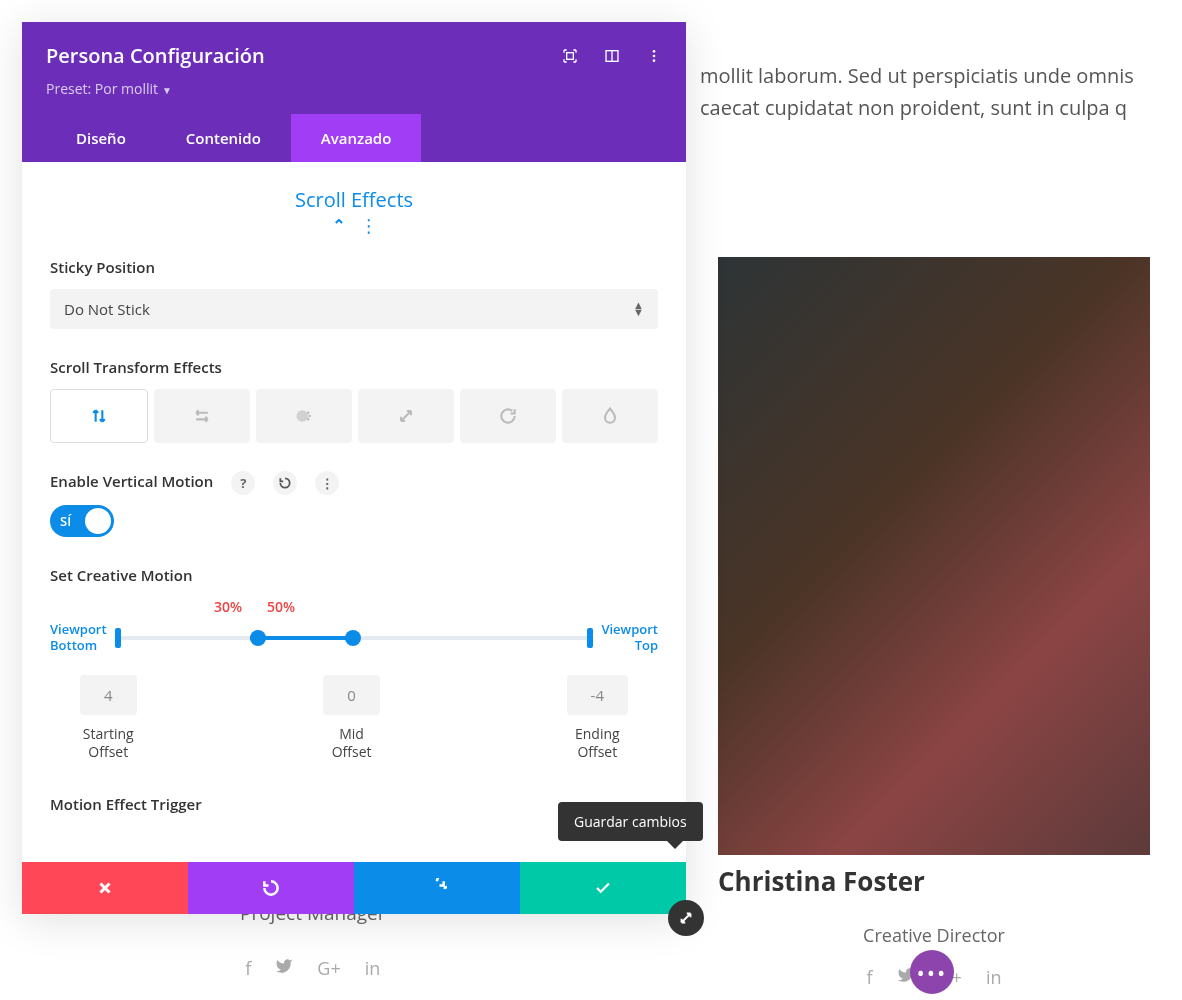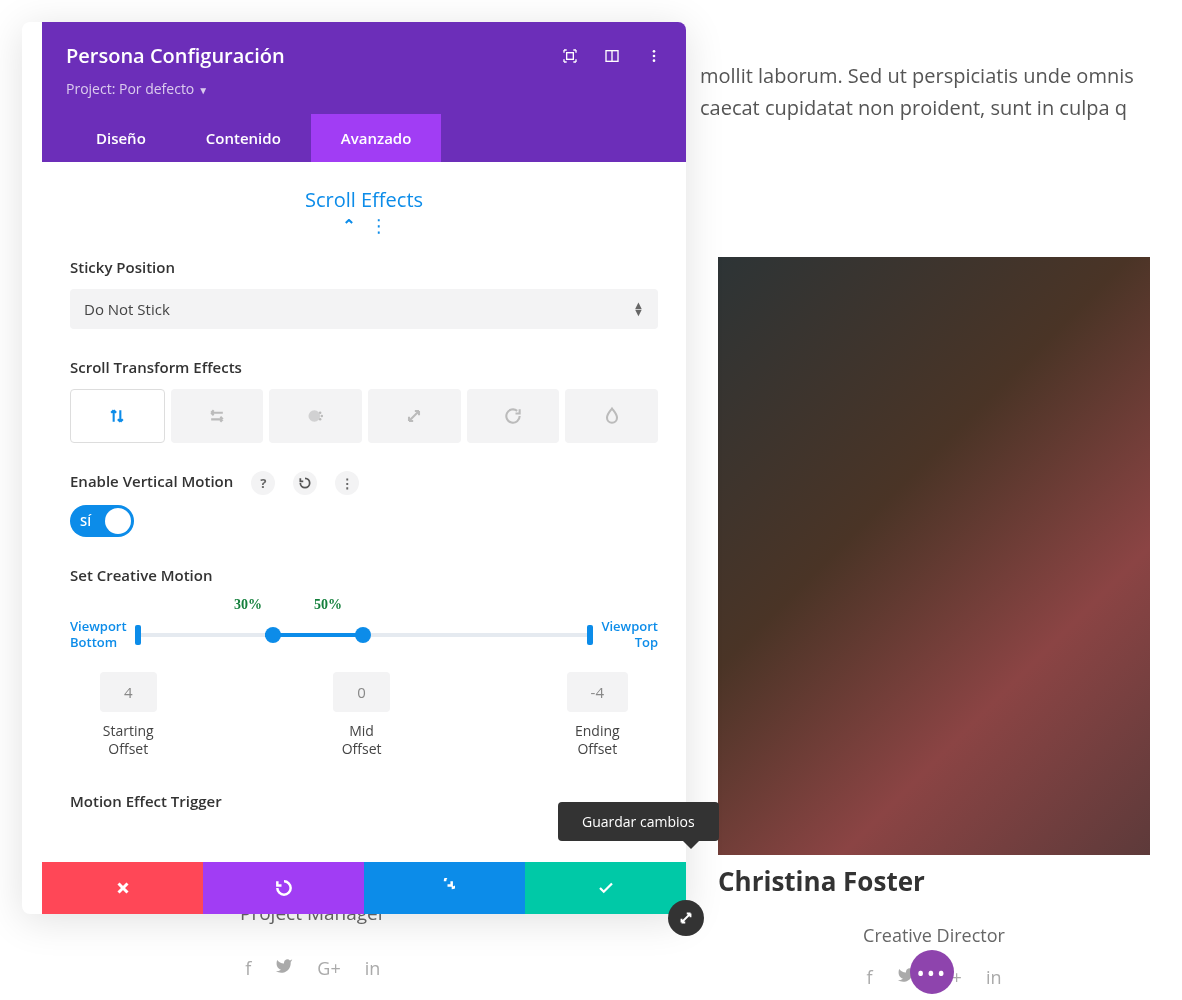--- a/index.html
+++ b/index.html
@@ -13,21 +13,21 @@
 .person-name { font-size: 26px; font-weight: 700; color: #333; margin-top: 8px; }
 .person-role { font-size: 18px; color: #666; text-align: center; margin-top: 24px; }
 .social-row { display: flex; justify-content: center; gap: 24px; margin-top: 18px; }
 .social-icon { color: #aaa; font-size: 18px; }
 
 .left-person { position: absolute; top: 900px; left: 240px; text-align: center; }
 .left-role { font-size: 19px; color: #666; }
 .left-social { display: flex; justify-content: center; gap: 24px; margin-top: 30px; }
 
 
-.modal { position: absolute; top: 22px; left: 22px; width: 664px; background: #fff; border-radius: 8px; box-shadow: 0 6px 40px rgba(0,0,0,0.12); overflow: hidden; padding-left: 20px; }
+.modal { position: absolute; top: 22px; left: 22px; width: 664px; background: #fff; border-radius: 0; box-shadow: 0 6px 40px rgba(0,0,0,0.12); overflow: hidden; }
 .modal-header { background: #6c2eb9; padding: 20px 24px 0; color: #fff; }
 .hdr-row { display: flex; align-items: center; justify-content: space-between; }
 .hdr-title { font-size: 20px; font-weight: 600; }
 .hdr-icons { display: flex; gap: 26px; align-items: center; }
 .hdr-icon { width: 16px; height: 16px; cursor: pointer; }
 .preset-row { font-size: 14px; color: rgba(255,255,255,0.75); margin-top: 10px; padding-bottom: 16px; }
 .preset-caret { font-size: 10px; margin-left: 4px; }
 
 .tabs { display: flex; }
 .tab { flex: 0 0 auto; padding: 14px 30px; font-size: 15px; font-weight: 600; color: #fff; cursor: pointer; }
@@ -51,42 +51,42 @@
 .eff-tab svg { width: 20px; height: 20px; }
 
 .label-row { display: flex; align-items: flex-start; gap: 18px; margin-top: 28px; }
 .help-circ { width: 24px; height: 24px; border-radius: 50%; background: #f3f3f4; display: flex; align-items: center; justify-content: center; font-size: 13px; font-weight: 700; color: #666; cursor: pointer; }
 
 .toggle { width: 64px; height: 32px; background: #0c8ce9; border-radius: 16px; position: relative; margin-top: 10px; cursor: pointer; }
 .toggle-label { position: absolute; left: 10px; top: 7px; color: #fff; font-size: 13px; font-weight: 600; }
 .toggle-knob { position: absolute; right: 3px; top: 3px; width: 26px; height: 26px; background: #fff; border-radius: 13px; }
 
 .slider-block { margin-top: 28px; }
-.slider-pct { display: flex; gap: 52px; margin-left: 164px; font-size: 14px; font-weight: 600; color: #15803d; font-family: Liberation Serif, serif; }
+.slider-pct { display: flex; gap: 25px; margin-left: 164px; font-size: 14px; font-weight: 600; color: #ef4444; }
 .slider-row { display: flex; align-items: center; margin-top: 6px; }
 .vp-label { font-size: 13px; font-weight: 600; color: #0c8ce9; width: 60px; text-align: left; line-height: 1.2; }
 .vp-label.right { text-align: right; }
 .slider-track { flex: 1; height: 4px; background: #e5eaf0; position: relative; margin: 0 8px; border-radius: 2px; }
 .slider-fill { position: absolute; left: 28%; right: 50%; height: 4px; background: #0c8ce9; }
 .slider-handle { position: absolute; top: -6px; width: 16px; height: 16px; background: #0c8ce9; border-radius: 50%; cursor: grab; }
 .slider-end { position: absolute; top: -8px; width: 6px; height: 20px; background: #0c8ce9; border-radius: 2px; }
 
 .offset-row { display: flex; justify-content: space-between; margin-top: 22px; padding: 0 30px; }
 .offset-col { text-align: center; }
 .offset-val { display: inline-block; background: #f3f3f4; padding: 10px 24px; border-radius: 4px; font-size: 15px; color: #888; margin-bottom: 10px; }
 .offset-lbl { font-size: 14px; color: #444; line-height: 1.3; }
 
 .bottom-bar { display: flex; height: 52px; }
 .bbar-btn { flex: 1; display: flex; align-items: center; justify-content: center; color: #fff; cursor: pointer; }
 .bbar-btn.close { background: #ff4757; }
 .bbar-btn.undo { background: #a13df4; }
 .bbar-btn.redo { background: #0c8ce9; }
 .bbar-btn.save { background: #00c9a7; }
 
-.tooltip { position: absolute; background: #333; color: #fff; padding: 10px 24px; border-radius: 4px; font-size: 14px; top: 802px; left: 558px; }
+.tooltip { position: absolute; background: #333; color: #fff; padding: 10px 16px; border-radius: 4px; font-size: 14px; top: 802px; left: 558px; }
 .tooltip::after { content: ''; position: absolute; bottom: -8px; right: 20px; border: 8px solid transparent; border-top-color: #333; border-bottom: none; }
 
 .resize-handle { position: absolute; width: 36px; height: 36px; background: #333; border-radius: 50%; top: 900px; left: 668px; display: flex; align-items: center; justify-content: center; color: #fff; cursor: nwse-resize; }
 
 .fab { position: absolute; width: 44px; height: 44px; background: #8e44ad; border-radius: 50%; top: 950px; left: 910px; display: flex; align-items: center; justify-content: center; color: #fff; cursor: pointer; }
 .fab-dots { font-size: 22px; letter-spacing: 2px; line-height: 0; }
 </style>
 </head>
 <body>
 
@@ -135,21 +135,21 @@
             <line x1="12" y1="4" x2="12" y2="20"></line>
           </svg>
         <svg class="hdr-icon" viewBox="0 0 24 24" fill="#fff">
             <circle cx="12" cy="5" r="2"></circle>
             <circle cx="12" cy="12" r="2"></circle>
             <circle cx="12" cy="19" r="2"></circle>
           </svg>
       </div>
     </div>
     <div class="preset-row">
-      <span>Project: Por defecto</span><span class="preset-caret">▼</span>
+      <span>Preset: Por mollit</span><span class="preset-caret">▼</span>
     </div>
     <div class="tabs">
       <div class="tab">Diseño</div>
       <div class="tab">Contenido</div>
       <div class="tab active">Avanzado</div>
     </div>
   </div>
 
   <div class="modal-body">
     <div class="section-hdr">

